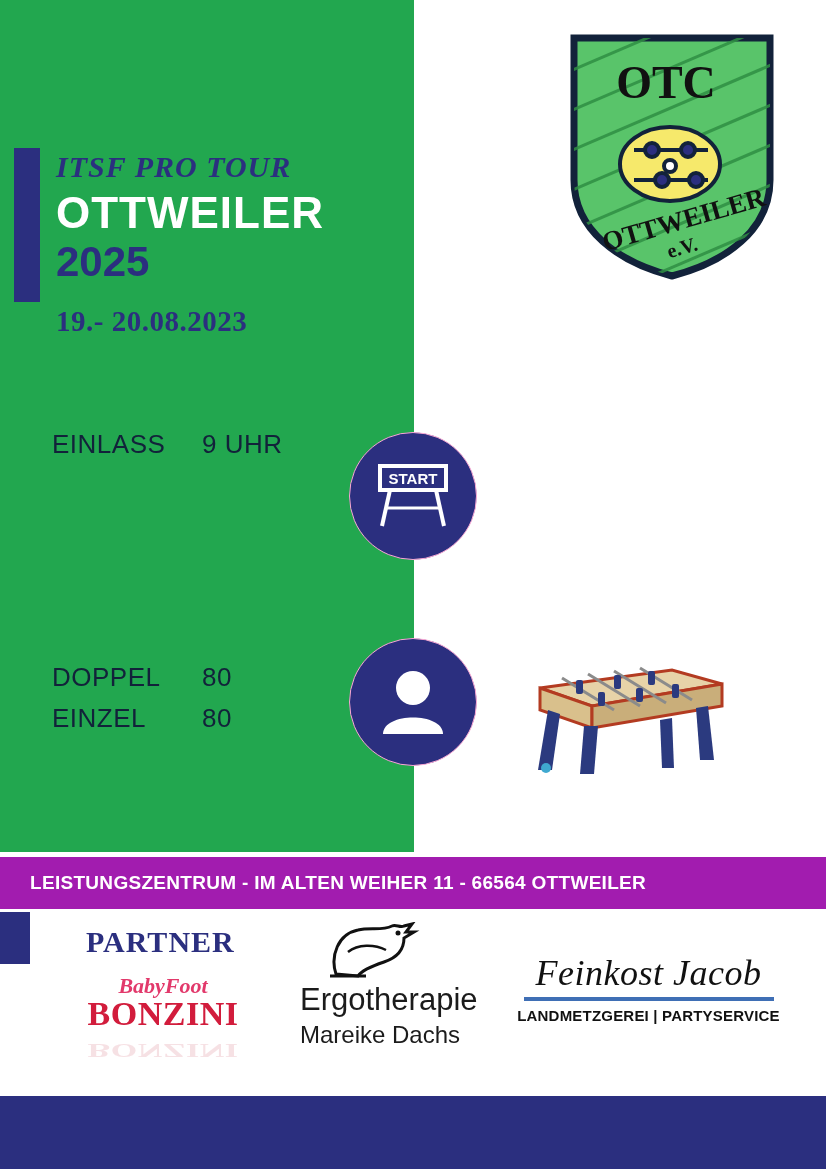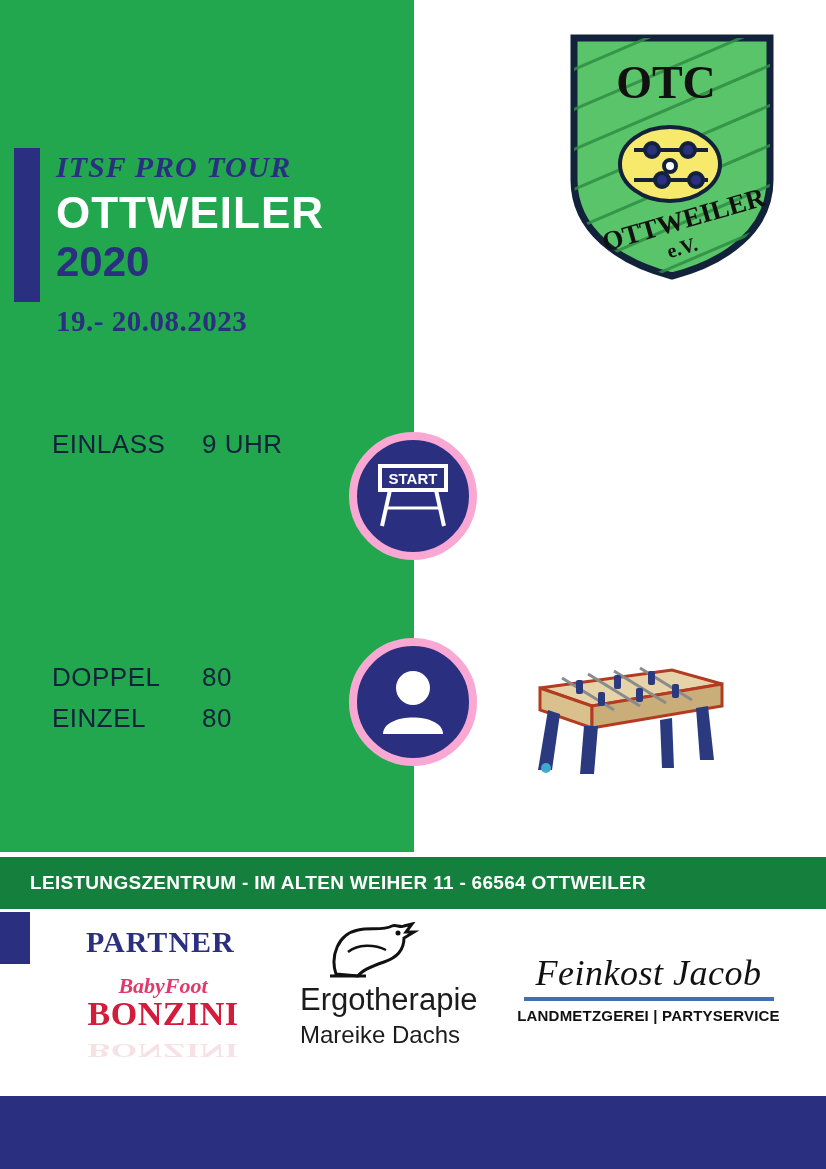--- a/index.html
+++ b/index.html
@@ -127,21 +127,21 @@
     font-size: 26px;
     color: #12223a;
     letter-spacing: 0.5px;
   }
 
   
   .circle-icon {
     position: absolute;
     border-radius: 50%;
     background: #2B2F7F;
-    border: 8px solid #f9a8d4;
+    border: 1px solid #f9a8d4;
     box-sizing: border-box;
     display: flex;
     align-items: center;
     justify-content: center;
   }
   .circle-start {
     left: 349px;
     top: 432px;
     width: 128px;
     height: 128px;
@@ -171,21 +171,21 @@
     height: 252px;
   }
 
   
   .address-bar {
     position: absolute;
     left: 0;
     top: 857px;
     width: 826px;
     height: 52px;
-    background: #15803d;
+    background: #a21caf;
     display: flex;
     align-items: center;
     text-align: center;
   }
   .address-bar .addr-text {
     color: #ffffff;
     font-weight: bold;
     font-size: 19px;
     letter-spacing: 0.3px;
     margin-left: 30px;
@@ -362,21 +362,21 @@
     </g>
     <text x="120" y="198" text-anchor="middle" transform="rotate(-16 120 198)" font-family="Liberation Serif, serif" font-size="27" font-weight="bold" fill="#111111">OTTWEILER</text>
     <text x="118" y="224" text-anchor="middle" transform="rotate(-16 118 224)" font-family="Liberation Serif, serif" font-size="20" font-weight="bold" fill="#111111">e.V.</text>
   </svg>
 </div>
 
 <div class="title-bar"></div>
 <div class="title-block">
   <div class="protour">ITSF PRO TOUR</div>
   <div class="city">OTTWEILER</div>
-  <div class="year">2020</div>
+  <div class="year">2025</div>
   <div class="dates">19.- 20.08.2023</div>
 </div>
 
 <div class="info-einlass">
   <span class="lbl">EINLASS</span>
   <span class="val">9 UHR</span>
 </div>
 
 <div class="circle-icon circle-start">
   <svg width="86" height="76" viewBox="0 0 86 76" xmlns="http://www.w3.org/2000/svg">

